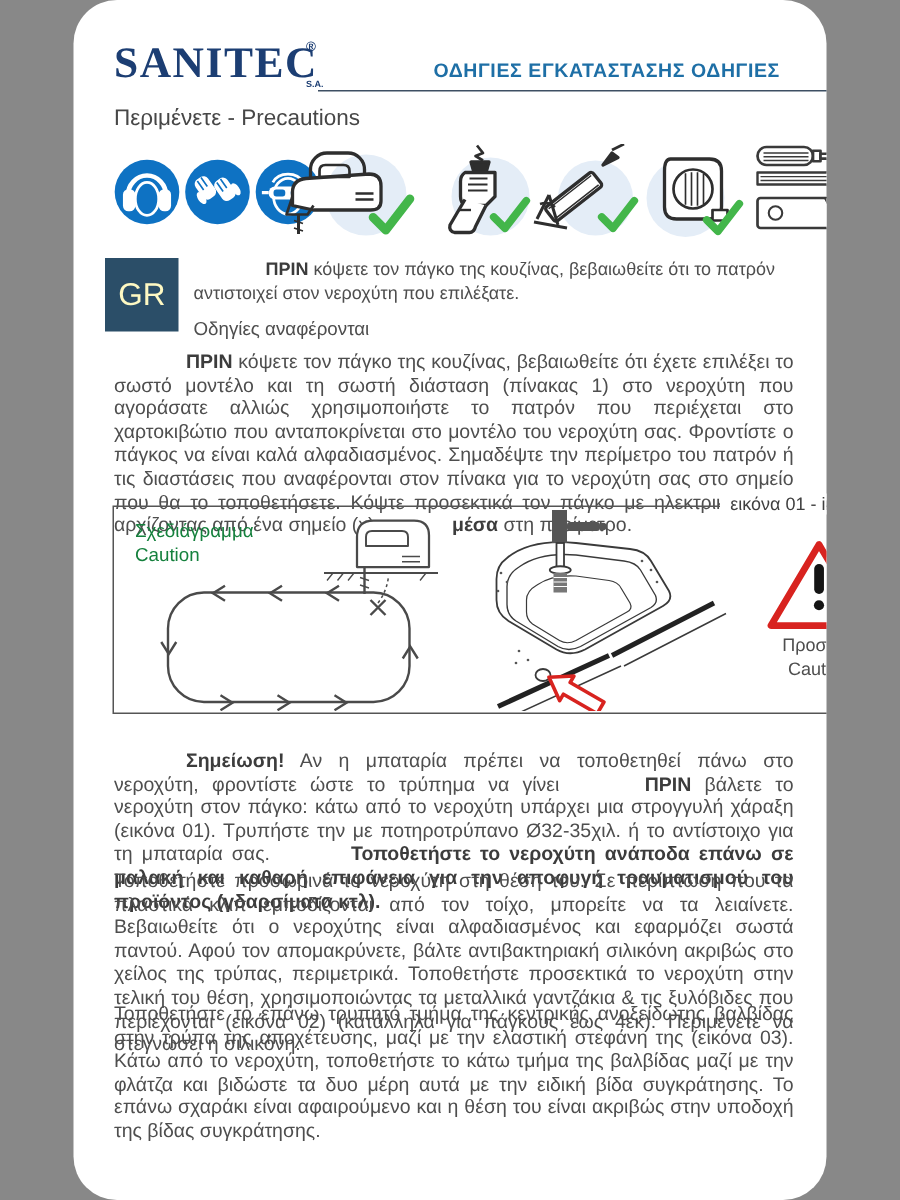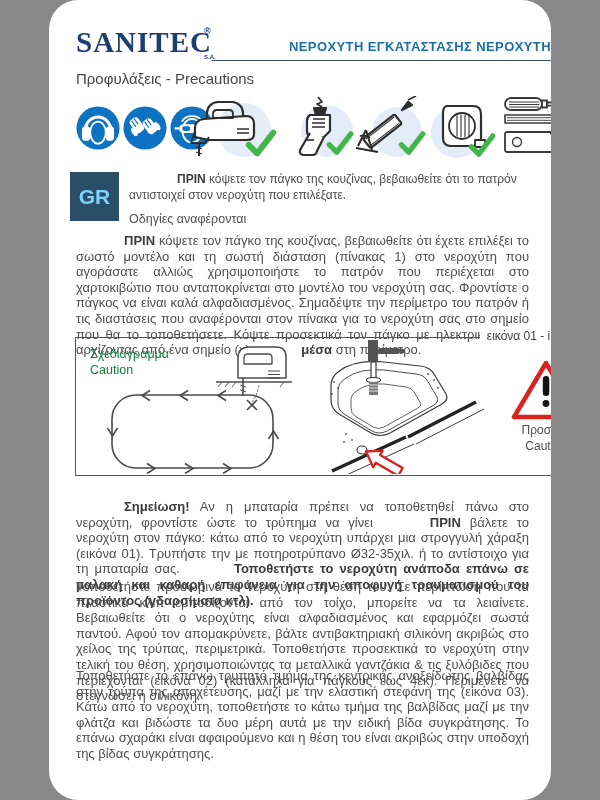--- a/index.html
+++ b/index.html
@@ -15,22 +15,22 @@
              color:#1e6fa6;letter-spacing:.4px;}
   .header-rule{position:absolute;left:163px;top:60px;width:414px;height:0;
                border-top:1.5px solid #3d4f63;}
   .section-title{position:absolute;left:27px;top:70px;font-size:15px;color:#474747;}
   
   .abs{position:absolute;}
   .bgcircle{position:absolute;border-radius:50%;background:#e4edf7;}
   .tool-svg{position:absolute;}
   
   .gr-row{position:absolute;left:21px;top:172px;right:22px;display:flex;gap:10px;}
-  .gr-badge{width:49px;height:49px;background:#2b4e68;color:#7dd3fc;font-size:21px;
-            display:flex;align-items:center;justify-content:center;flex:0 0 49px;font-weight:bold;}
+  .gr-badge{width:49px;height:49px;background:#2b4e68;color:#fef9c3;font-size:21px;
+            display:flex;align-items:center;justify-content:center;flex:0 0 49px;}
   .gr-texts{flex:1;font-size:12px;line-height:15.5px;}
   .gr-texts p{margin:0;}
   .instructions-heading{margin-top:9px !important;font-size:12.5px;color:#4e4e4e;}
   
   .body-p{position:absolute;left:27px;right:22px;margin:0;font-size:13px;
           line-height:15.6px;text-align:justify;color:#4e4e4e;}
   .b{font-weight:bold;color:#3c3c3c;padding-left:48px;}
   
   .figure{position:absolute;left:26px;top:337px;width:546px;height:139px;
           border:1.5px solid #555;box-sizing:border-box;}
@@ -44,24 +44,24 @@
 </head>
 <body>
 
 <div id="page">
 
   <div class="logo">
     <span class="logo-text">SANITEC</span>
     <span class="logo-reg">®</span>
     <span class="logo-sa">S.A.</span>
   </div>
-  <div class="doc-title">ΝΕΡΟΧΥΤΗ ΕΓΚΑΤΑΣΤΑΣΗΣ ΝΕΡΟΧΥΤΗ</div>
+  <div class="doc-title">ΟΔΗΓΙΕΣ ΕΓΚΑΤΑΣΤΑΣΗΣ ΟΔΗΓΙΕΣ</div>
   <div class="header-rule"></div>
 
-  <div class="section-title">Προφυλάξεις - Precautions</div>
+  <div class="section-title">Περιμένετε - Precautions</div>
 
   <svg class="abs" style="left:27px;top:106px" width="44" height="44" viewBox="0 0 48 48">
     <circle cx="24" cy="24" r="23.5" fill="#0e72c3"></circle>
     <path d="M10,27 a14,15 0 0 1 28,0" fill="none" stroke="#fff" stroke-width="3.4"></path>
     <ellipse cx="24" cy="29" rx="8.5" ry="12" fill="none" stroke="#fff" stroke-width="2"></ellipse>
     <rect x="6.5" y="22" width="9" height="16" rx="4" fill="#fff"></rect>
     <rect x="32.5" y="22" width="9" height="16" rx="4" fill="#fff"></rect>
   </svg>
   <svg class="abs" style="left:74px;top:106px" width="44" height="44" viewBox="0 0 48 48">
     <circle cx="24" cy="24" r="23.5" fill="#0e72c3"></circle>

